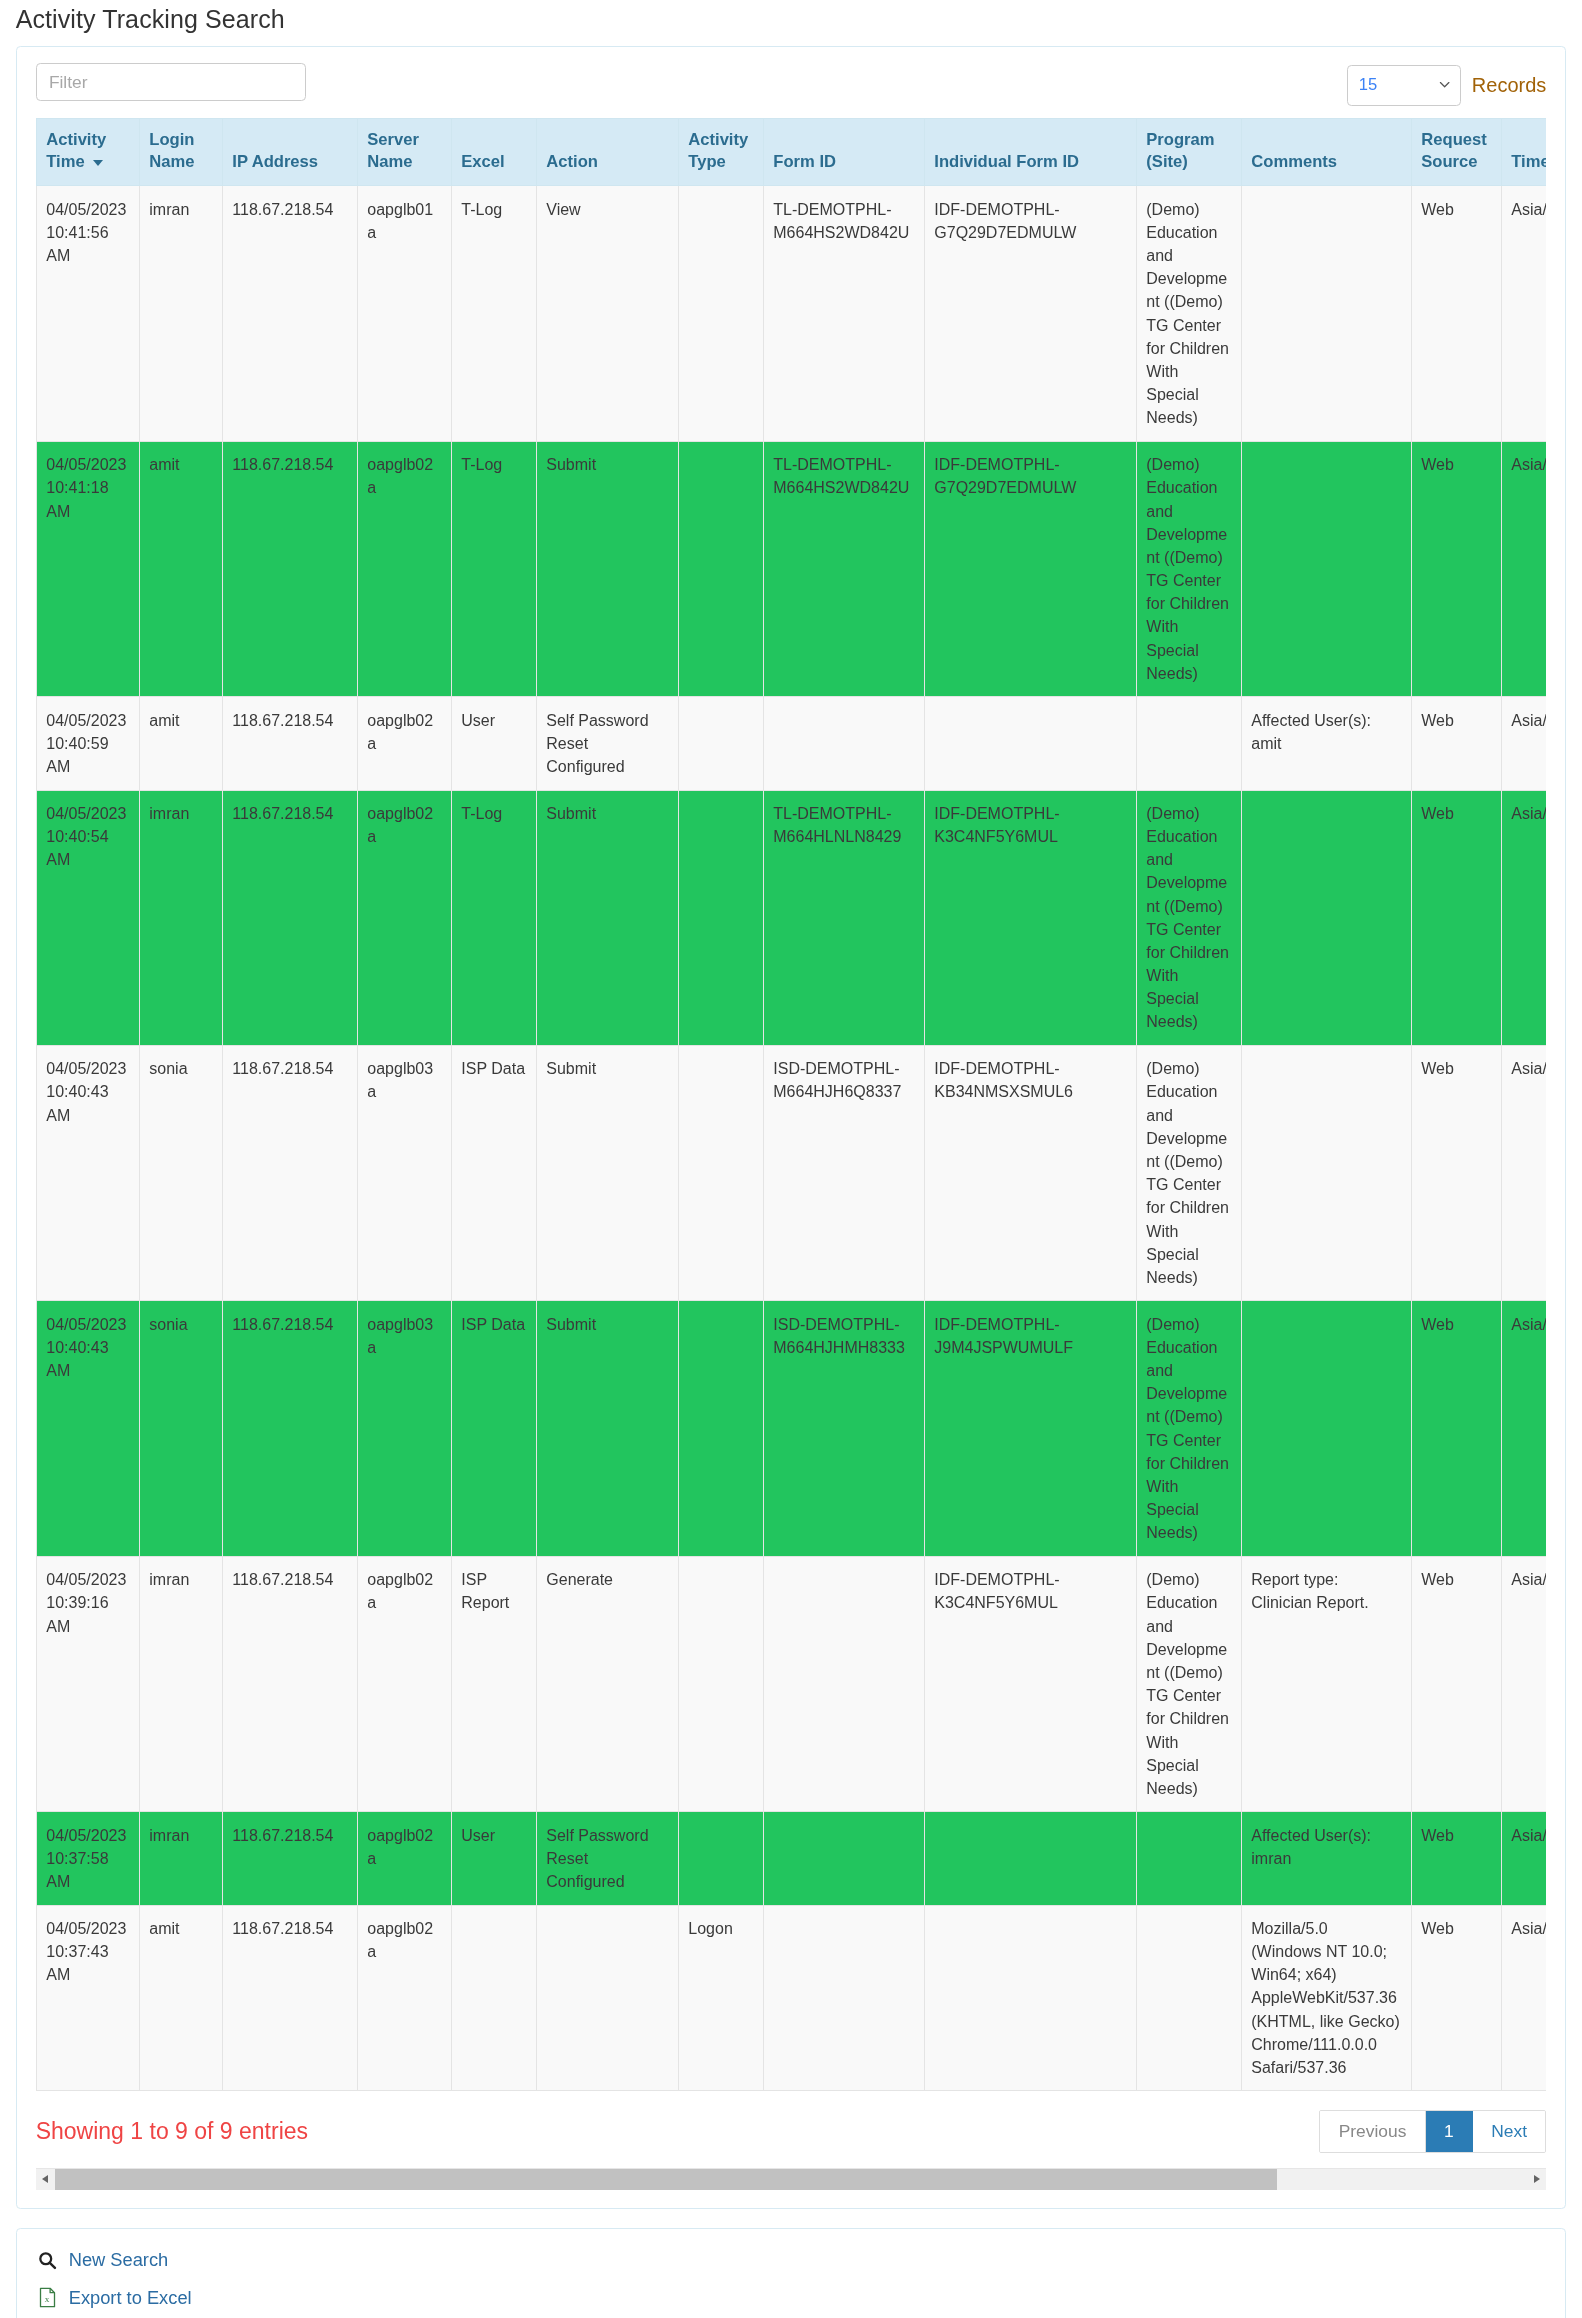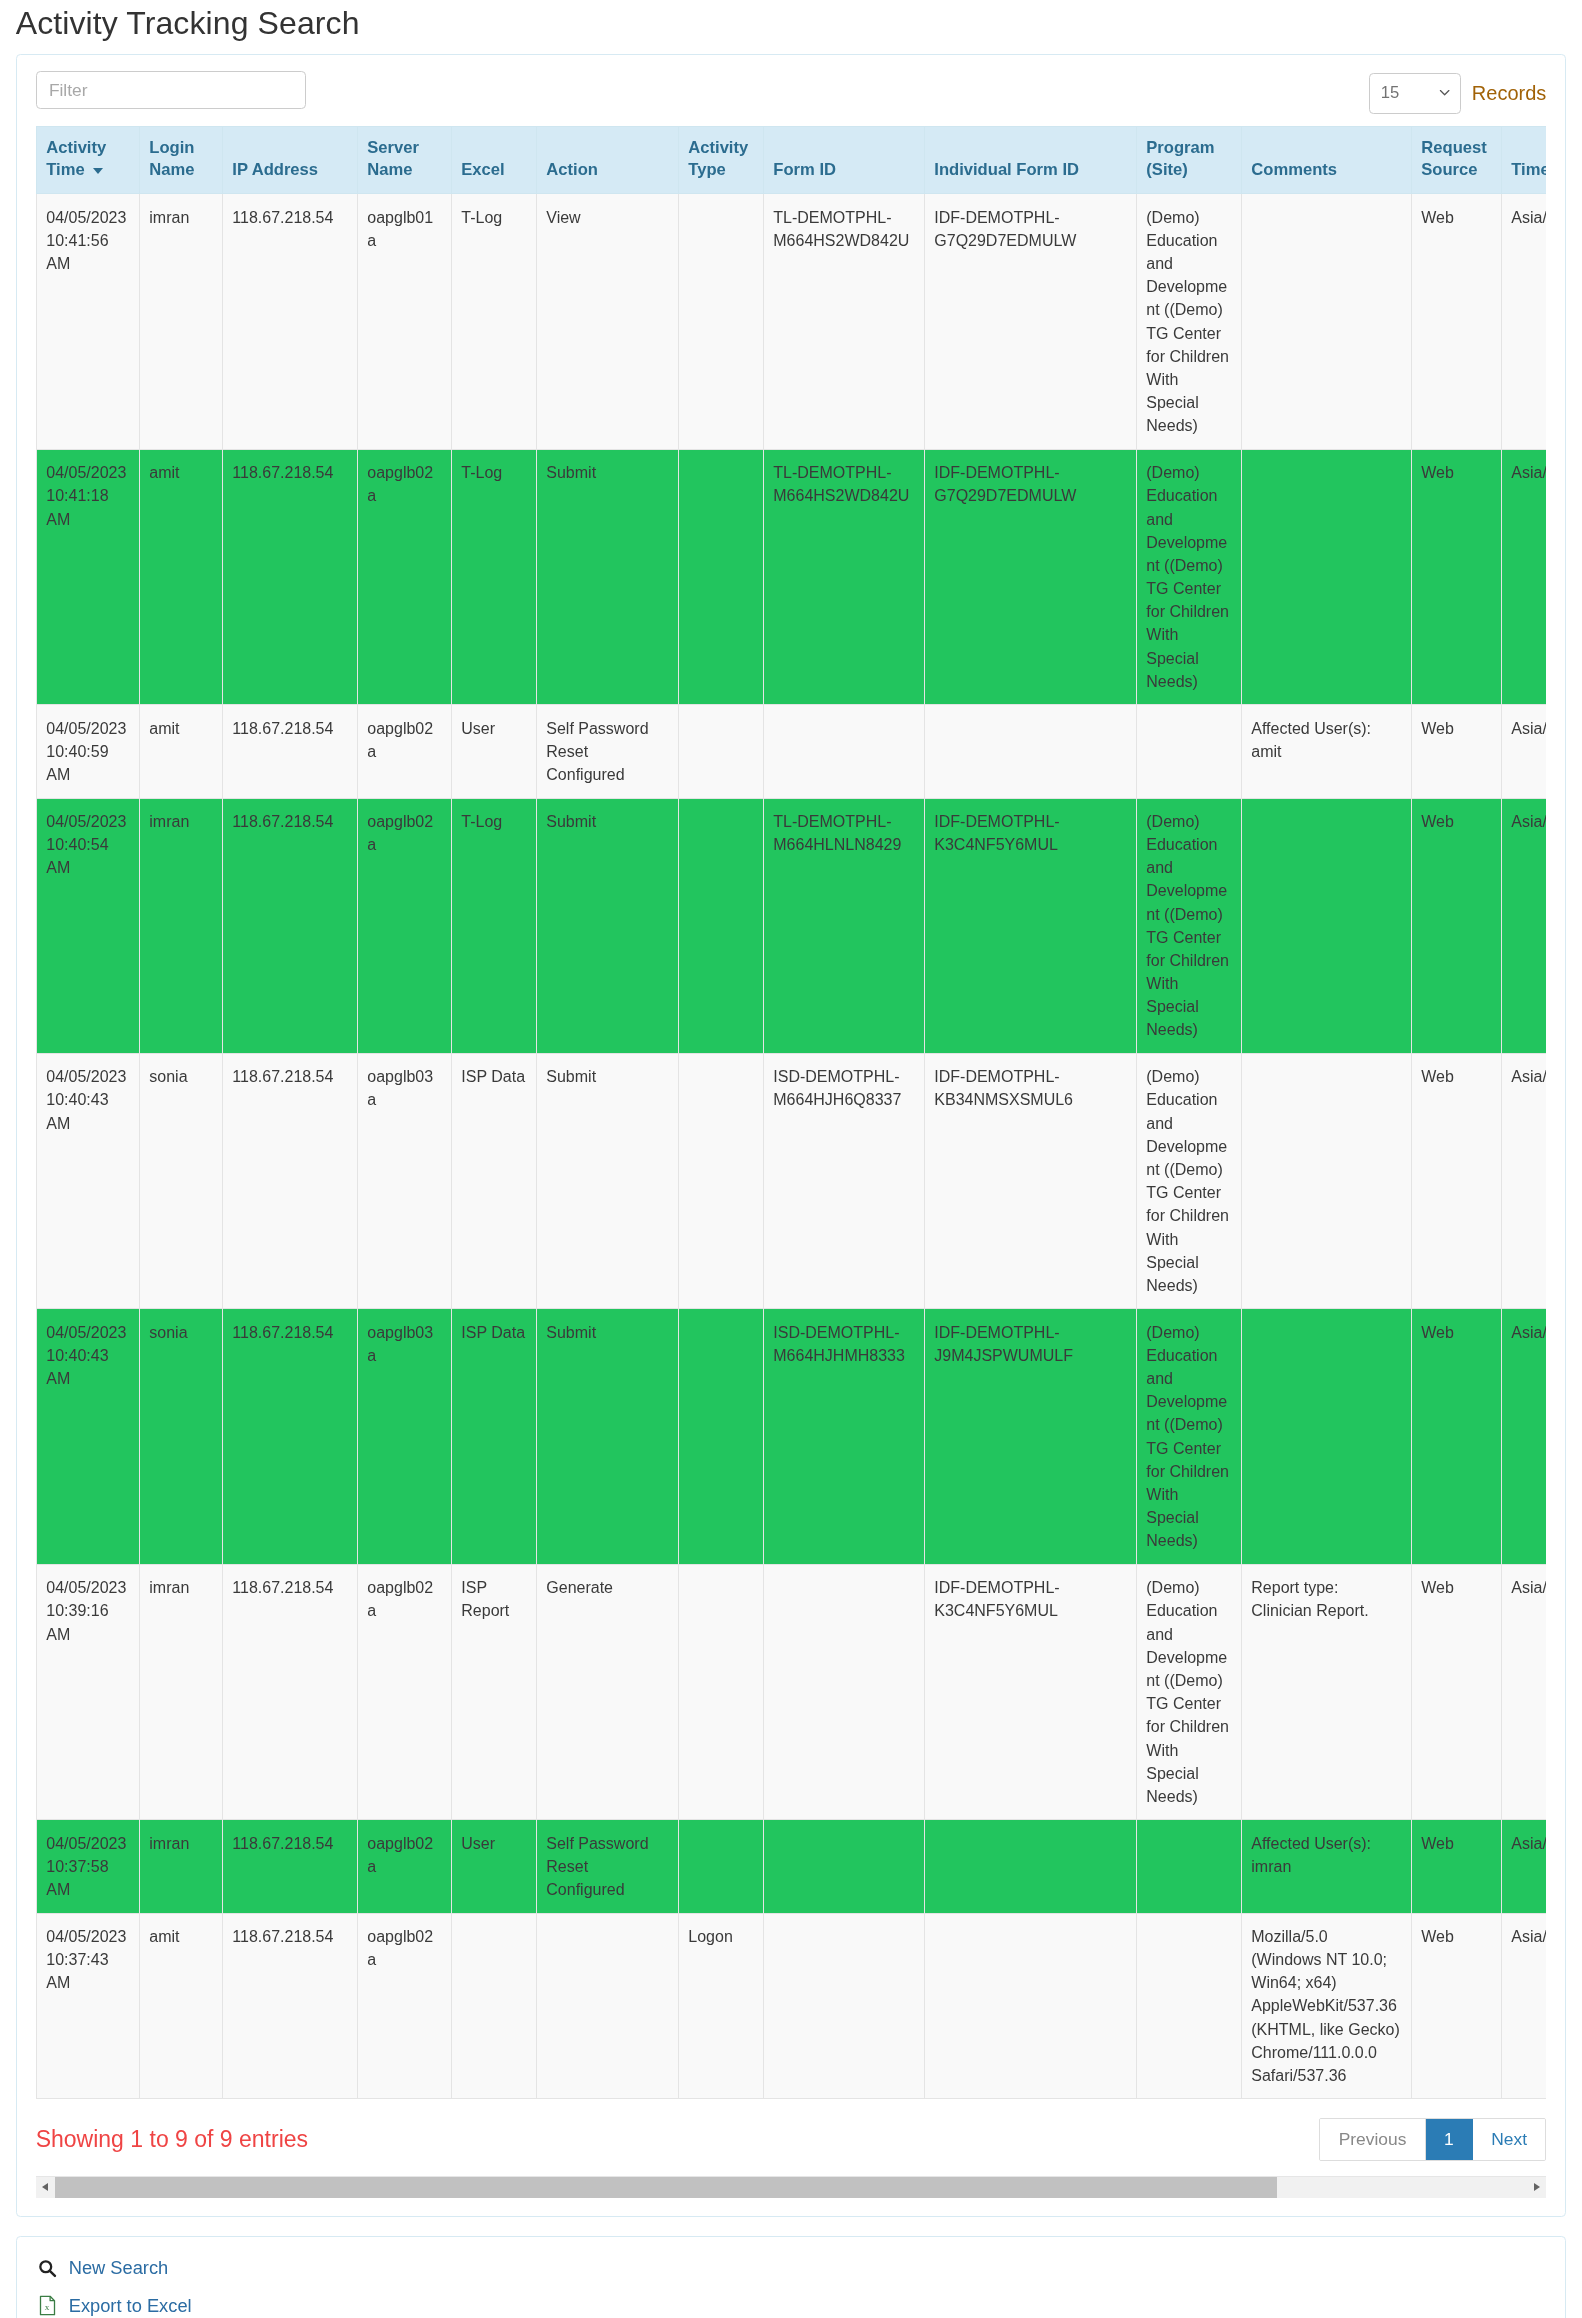--- a/index.html
+++ b/index.html
@@ -8,21 +8,21 @@
     background: #ffffff;
     font-family: "Liberation Sans", sans-serif;
     color: #333333;
   }
   body { width: 1582px; }
 
   .page { width: 1582px; padding: 0 0 17.4px 0; }
 
   
   .page-title {
-    font-size: 32px;
+    font-size: 25px;
     font-weight: normal;
     color: #333333;
     margin: 0;
     padding: 5.2px 0 12.2px 15.7px;
     letter-spacing: 0.1px;
   }
 
   
   .panel {
     margin: 0 15.7px;
@@ -55,30 +55,30 @@
   .filter-input::placeholder { color: #a8a8a8; }
 
   .records-group {
     display: flex;
     align-items: center;
     gap: 10.5px;
     margin-top: 1.7px;
   }
   .records-select {
     position: relative;
-    width: 92px;
+    width: 114px;
     height: 41px;
     border: 0.9px solid #cccccc;
     border-radius: 4.4px;
     background: #ffffff;
     display: flex;
     align-items: center;
     padding: 0 10.5px;
     font-size: 16.6px;
-    color: #737373;
+    color: #3b82f6;
   }
   .records-select .caret {
     position: absolute;
     right: 10.5px;
     top: 50%;
     transform: translateY(-55%);
     width: 11.3px; height: 11.3px;
   }
   .records-label {
     font-size: 20px;

